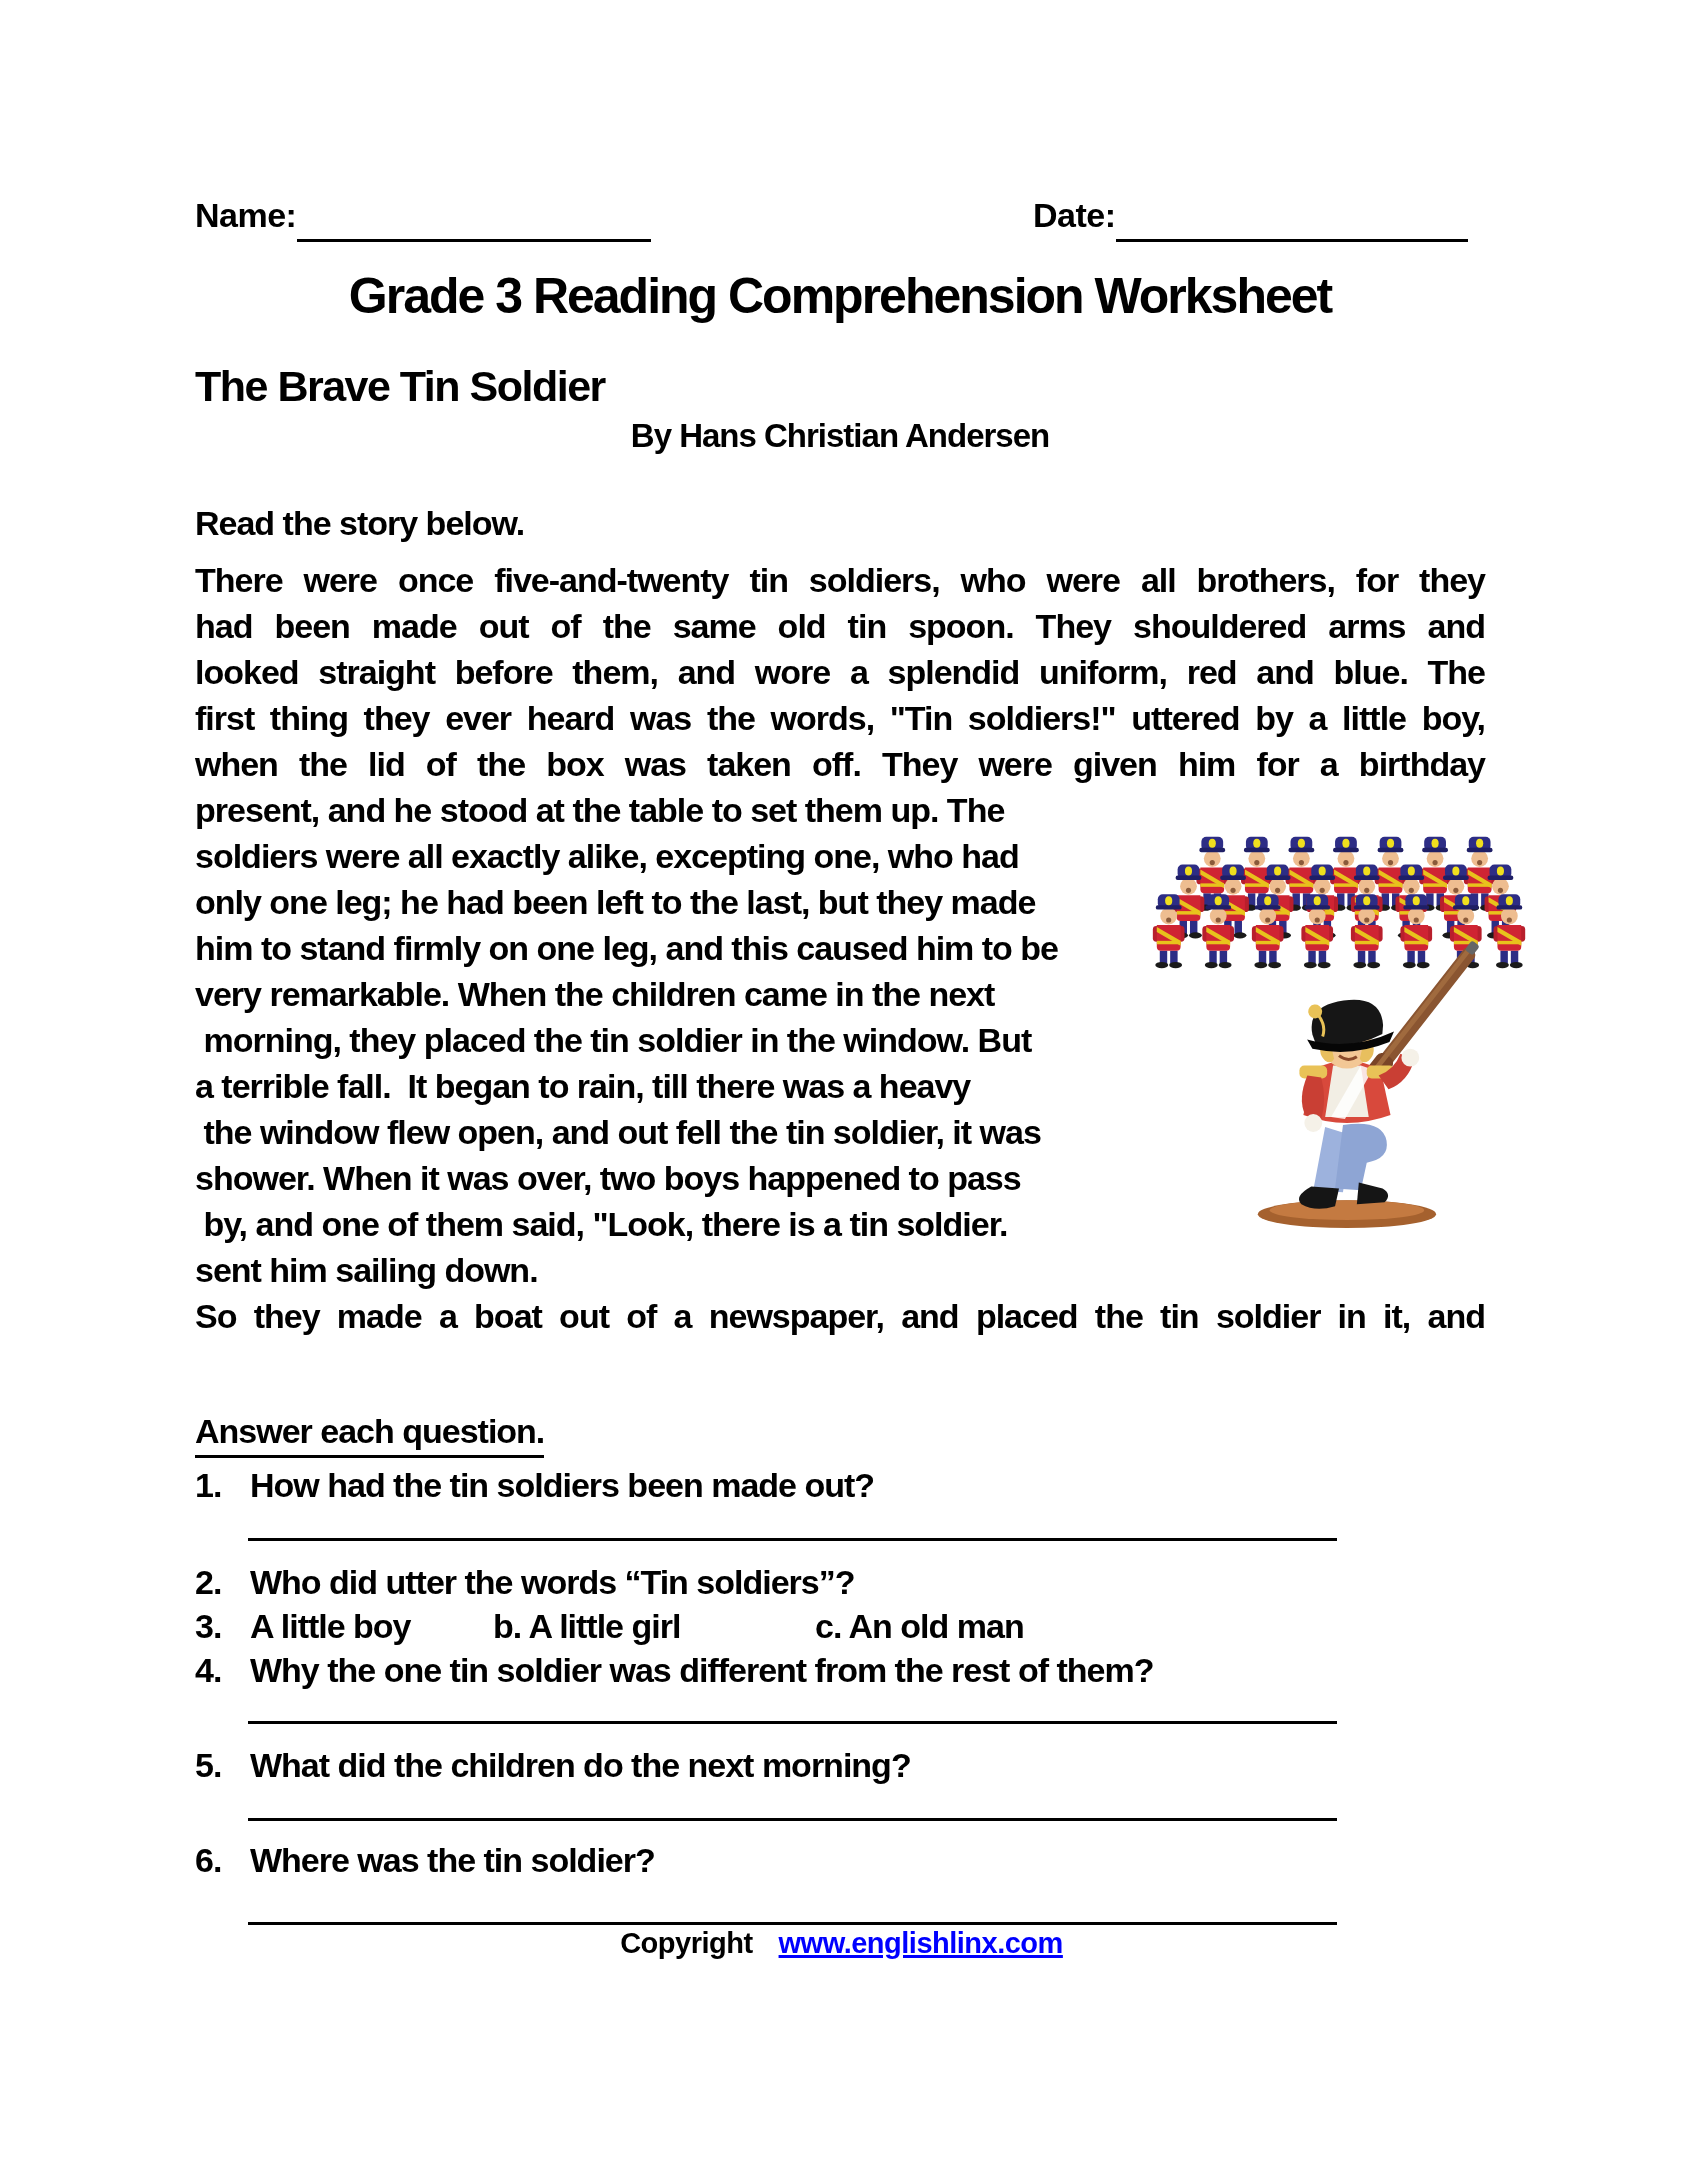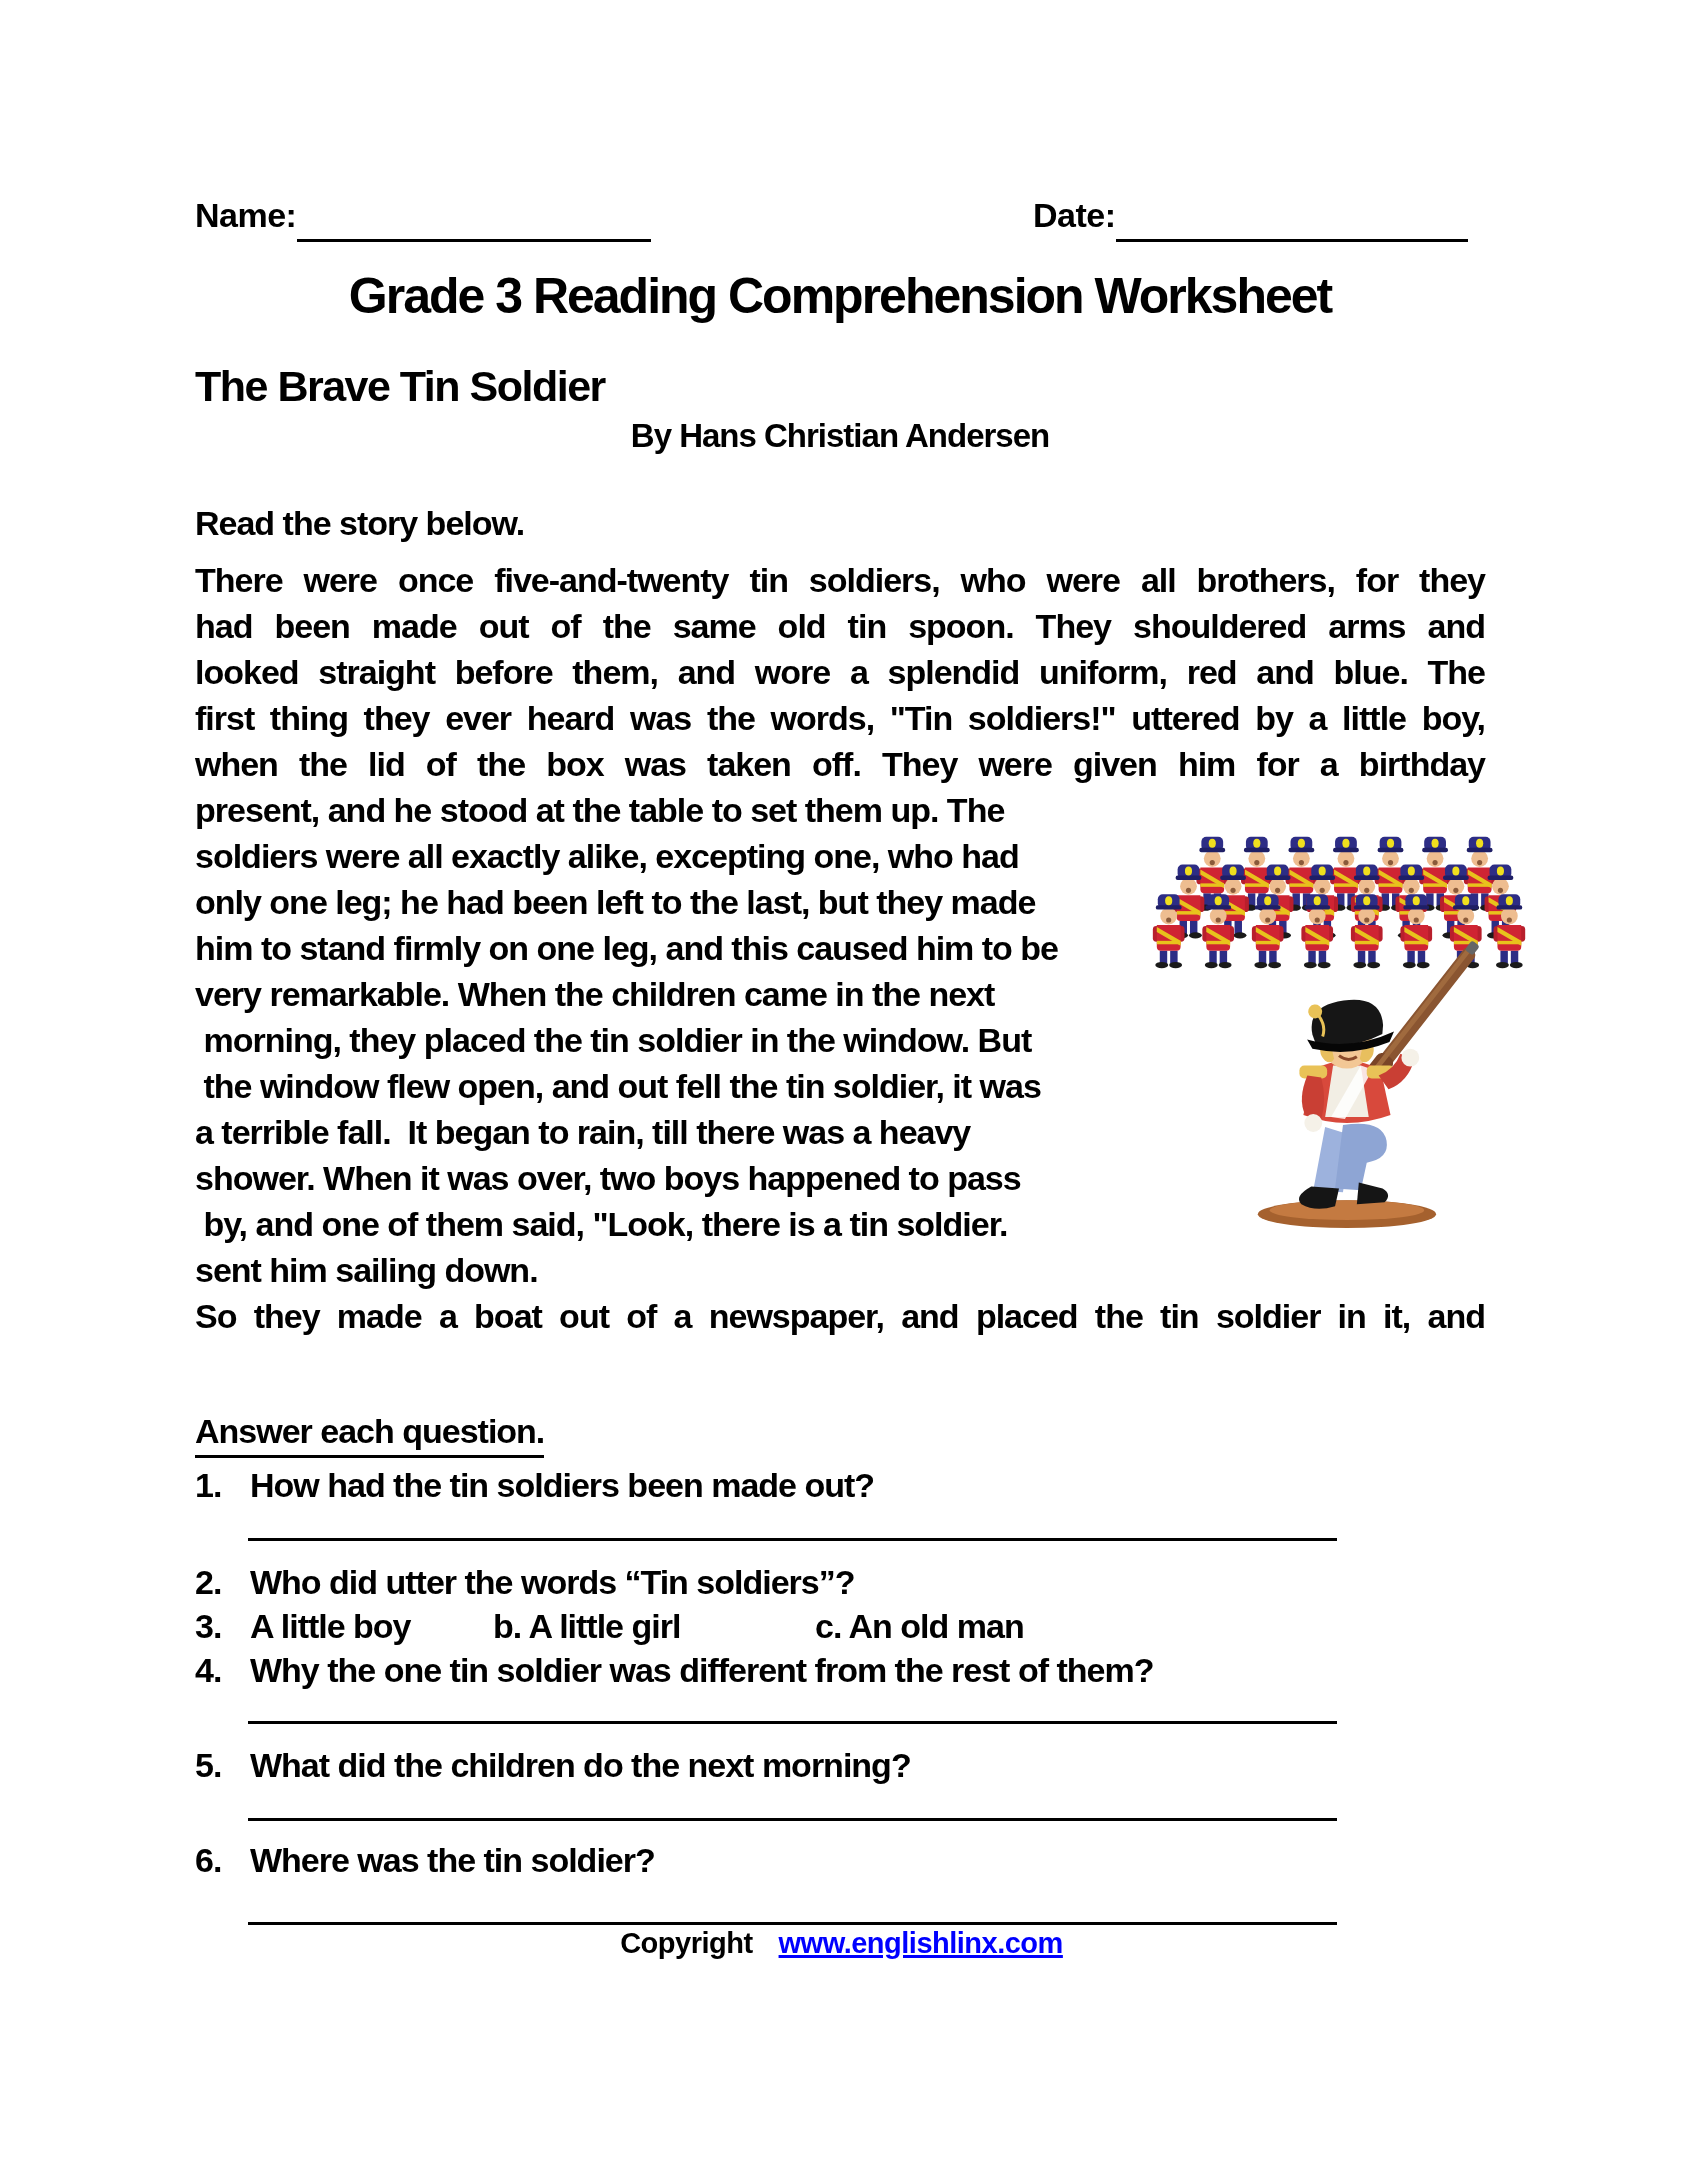--- a/index.html
+++ b/index.html
@@ -55,22 +55,22 @@
     <div class="ln j">had been made out of the same old tin spoon. They shouldered arms and</div>
     <div class="ln j">looked straight before them, and wore a splendid uniform, red and blue. The</div>
     <div class="ln j">first thing they ever heard was the words, "Tin soldiers!" uttered by a little boy,</div>
     <div class="ln j">when the lid of the box was taken off. They were given him for a birthday</div>
     <div class="ln w">present, and he stood at the table to set them up. The</div>
     <div class="ln w">soldiers were all exactly alike, excepting one, who had</div>
     <div class="ln w">only one leg; he had been left to the last, but they made</div>
     <div class="ln w">him to stand firmly on one leg, and this caused him to be</div>
     <div class="ln w">very remarkable. When the children came in the next</div>
     <div class="ln w"> morning, they placed the tin soldier in the window. But</div>
+    <div class="ln w">a terrible fall.  It began to rain, till there was a heavy</div>
     <div class="ln w"> the window flew open, and out fell the tin soldier, it was</div>
-    <div class="ln w">a terrible fall.  It began to rain, till there was a heavy</div>
     <div class="ln w">shower. When it was over, two boys happened to pass</div>
     <div class="ln w"> by, and one of them said, "Look, there is a tin soldier.</div>
     <div class="ln">sent him sailing down.</div>
     <div class="ln j">So they made a boat out of a newspaper, and placed the tin soldier in it, and</div>
   </div>
 
   <div class="illus">
     <svg width="408" height="428" viewBox="0 0 412 432" xmlns="http://www.w3.org/2000/svg">
       <defs>
         <g id="sol">

